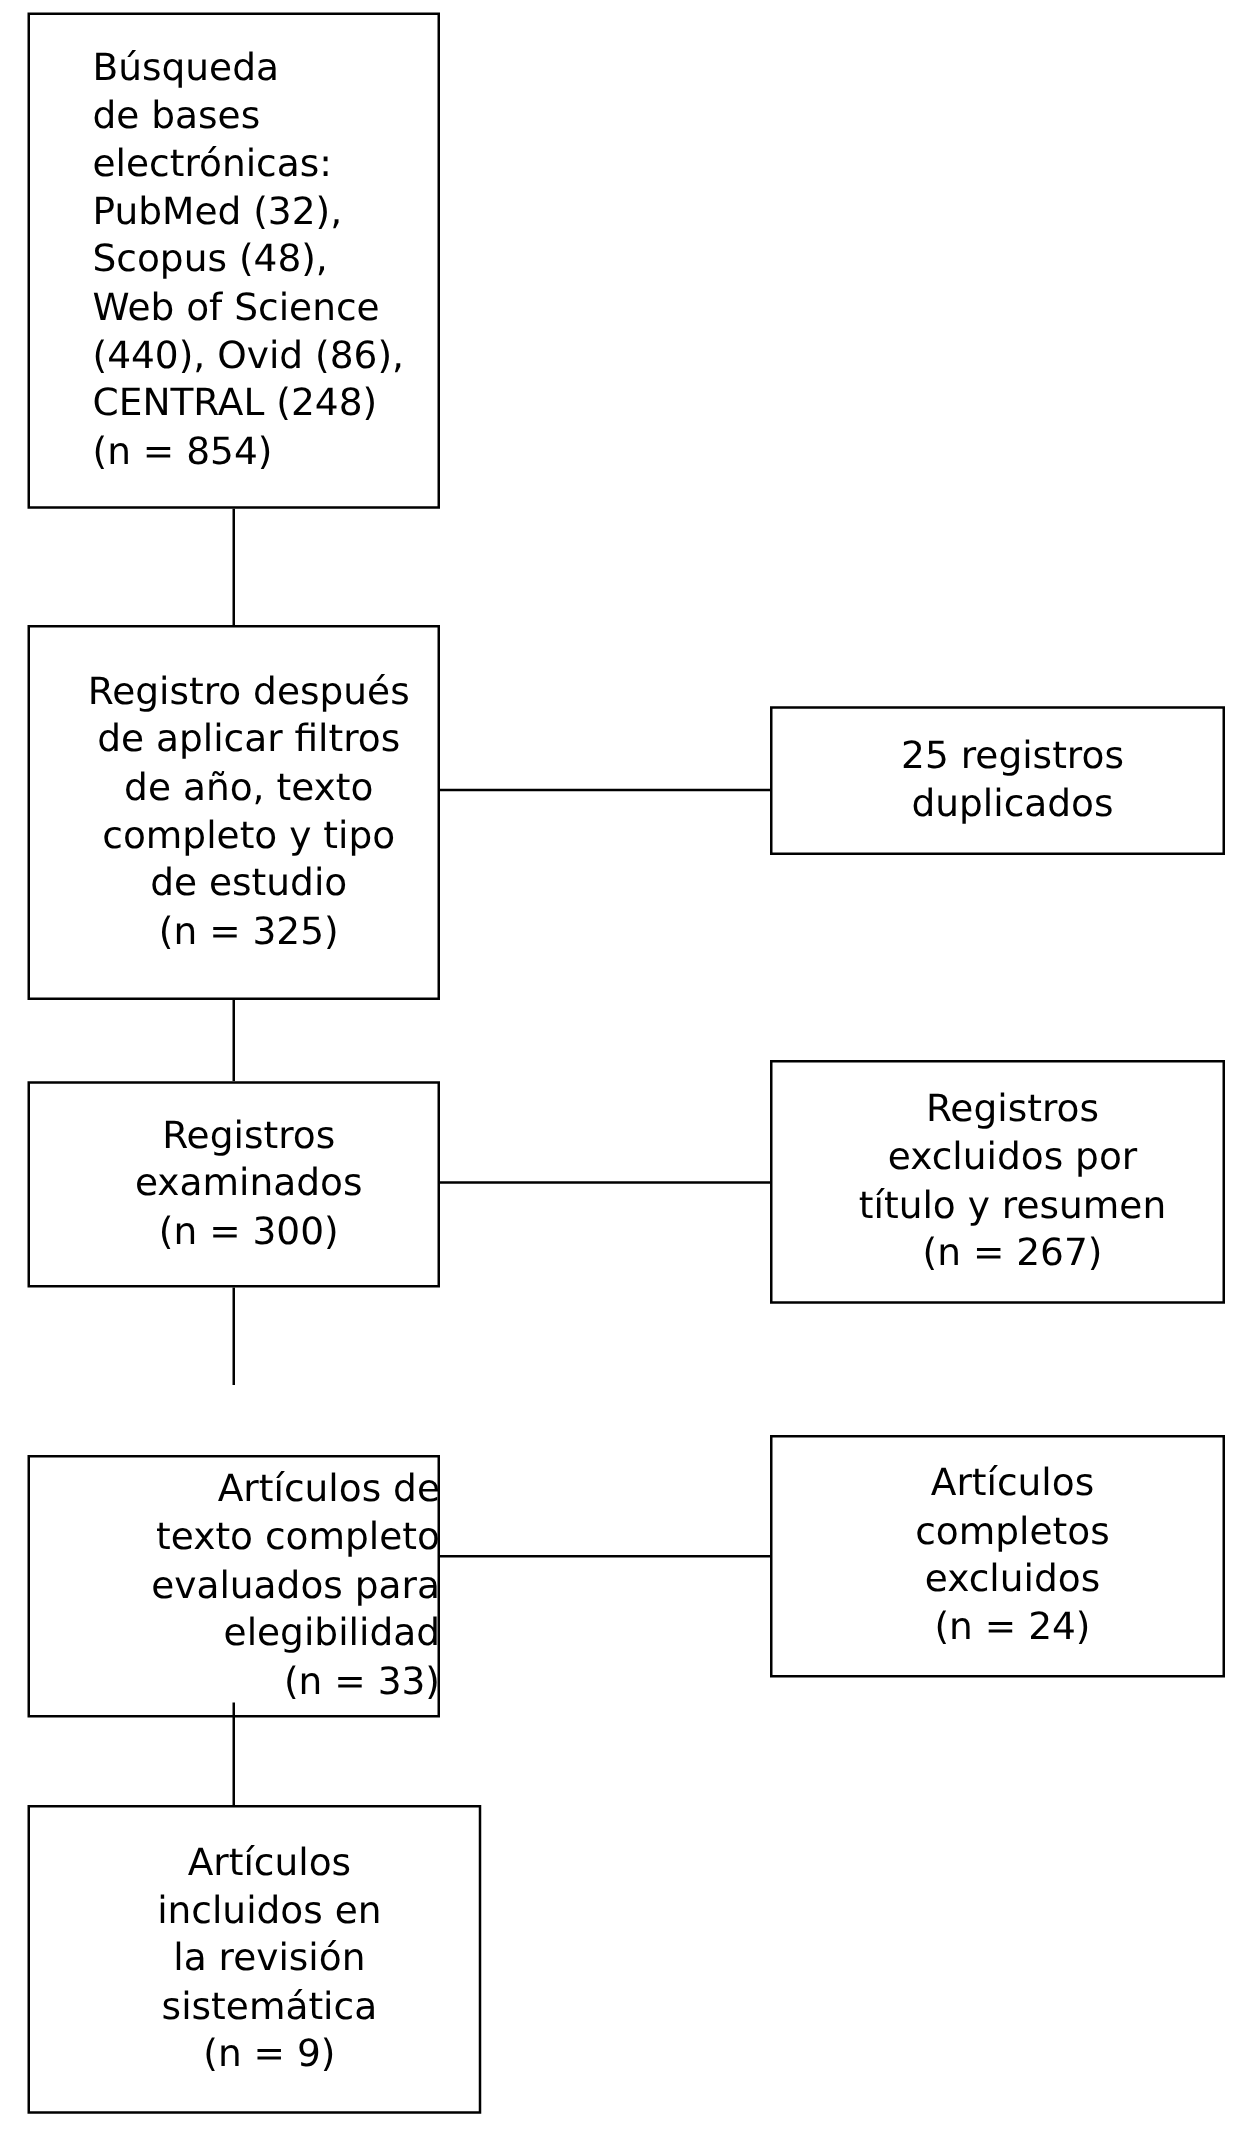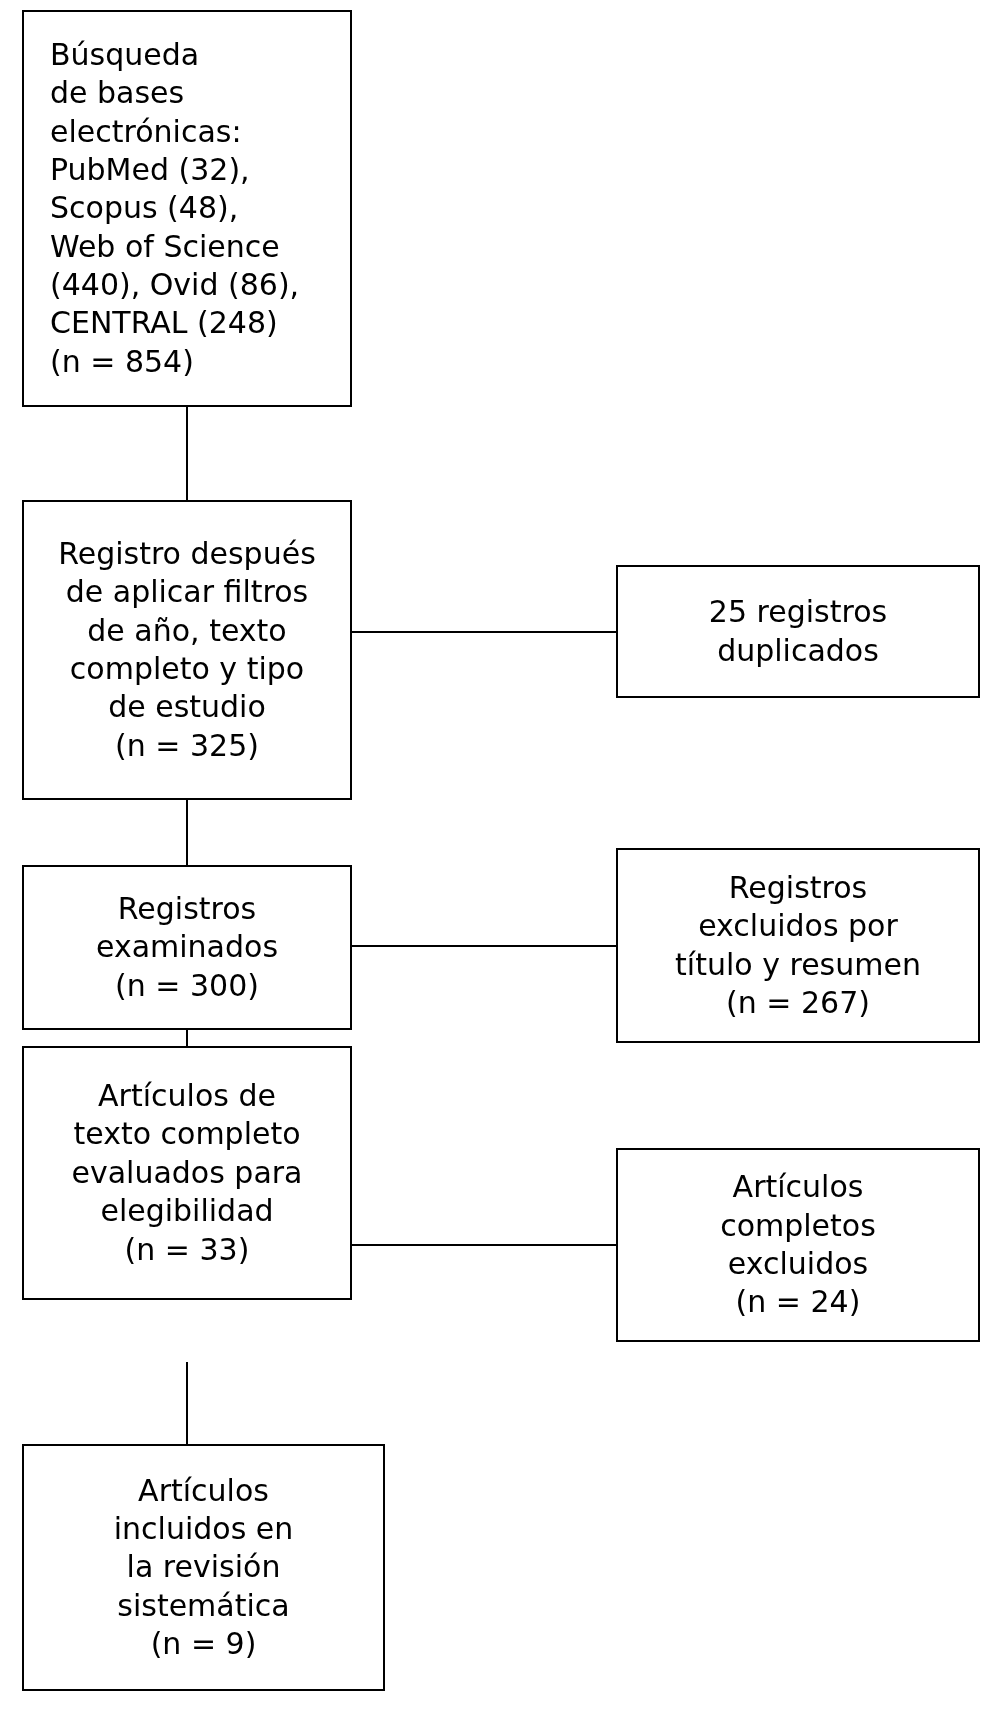--- a/index.html
+++ b/index.html
@@ -37,20 +37,21 @@
     padding: 16px 10px;
   }
   .node.left {
     align-items: flex-start;
     text-align: left;
     padding: 0 6px 0 26px;
   }
   .node-text {
     display: block;
     width: 100%;
+    margin-left: 24px;
   }
   .connector-v {
     position: absolute;
     width: 2px;
     background: #000000;
   }
   .connector-h {
     position: absolute;
     height: 2px;
     background: #000000;
@@ -87,41 +88,41 @@
   <div class="connector-v" style="left:186px; top:800px; height:65px;"></div>
 
   <div class="node center" style="left:22px; top:865px; width:330px; height:165px;">
     <span class="node-text">Registros
 examinados
 (n = 300)</span>
   </div>
 
   <div class="connector-v" style="left:186px; top:1030px; height:78px;"></div>
 
-  <div class="node center" style="left:22px; top:1046px; width:330px; height:254px;">
+  <div class="node center" style="left:22px; top:1164px; width:330px; height:210px;text-align:right;">
     <span class="node-text">Artículos de
 texto completo
 evaluados para
 elegibilidad
 (n = 33)</span>
   </div>
 
   <div class="connector-v" style="left:186px; top:1362px; height:82px;"></div>
 
   <div class="node center" style="left:22px; top:1444px; width:363px; height:247px;">
     <span class="node-text">Artículos
 incluidos en
 la revisión
 sistemática
 (n = 9)</span>
   </div>
 
   <div class="connector-h" style="left:352px; top:631px; width:264px;"></div>
 
-  <div class="node center" style="left:616px; top:565px; width:364px; height:133px;align-items:center;">
+  <div class="node center" style="left:616px; top:565px; width:364px; height:119px;align-items:center;">
     <span class="node-text">25 registros
 duplicados</span>
   </div>
 
   <div class="connector-h" style="left:352px; top:945px; width:264px;"></div>
 
   <div class="node center" style="left:616px; top:848px; width:364px; height:195px;">
     <span class="node-text">Registros
 excluidos por
 título y resumen

